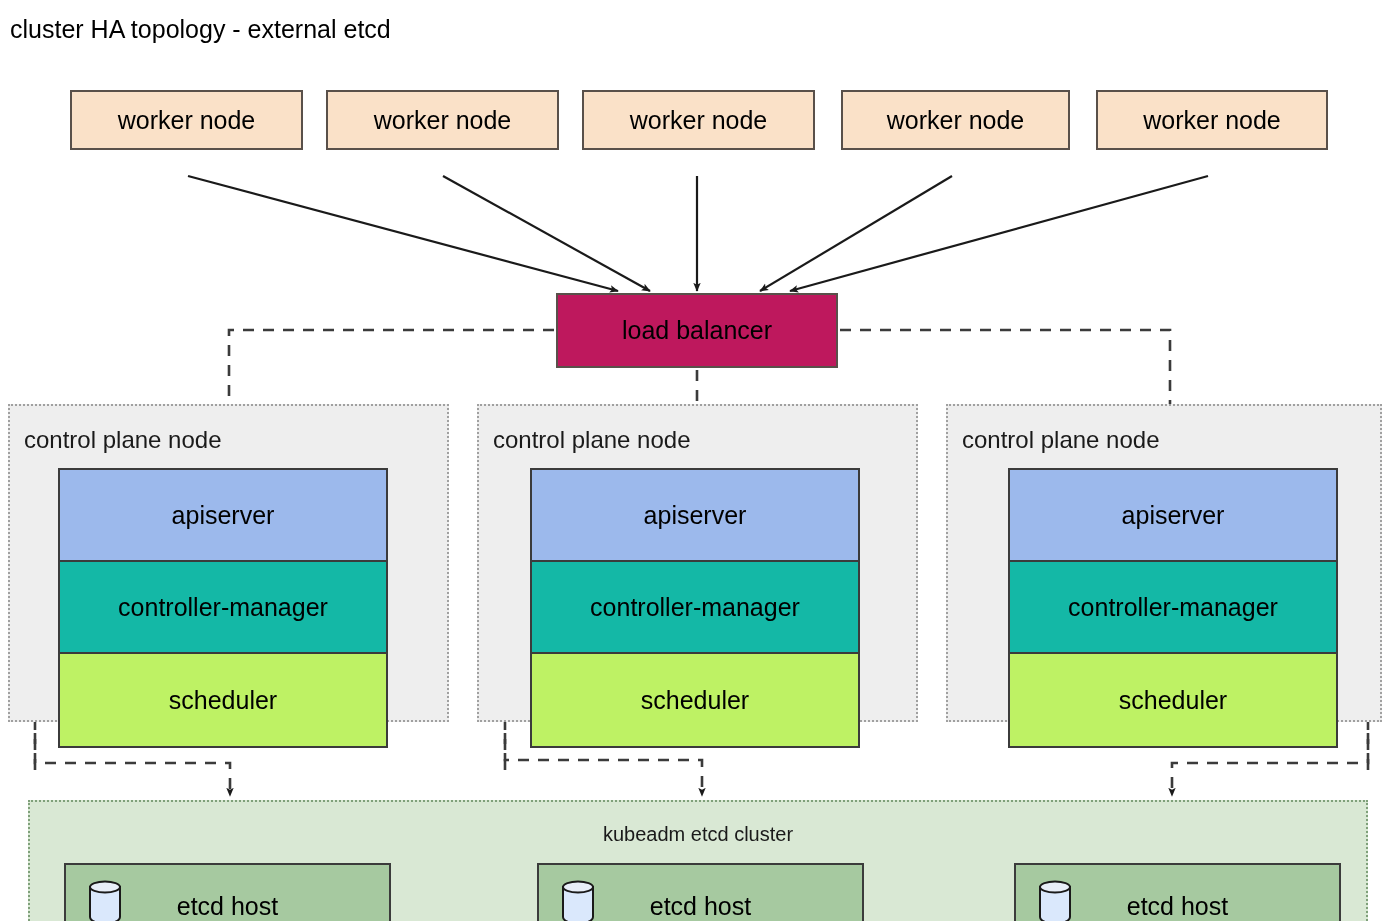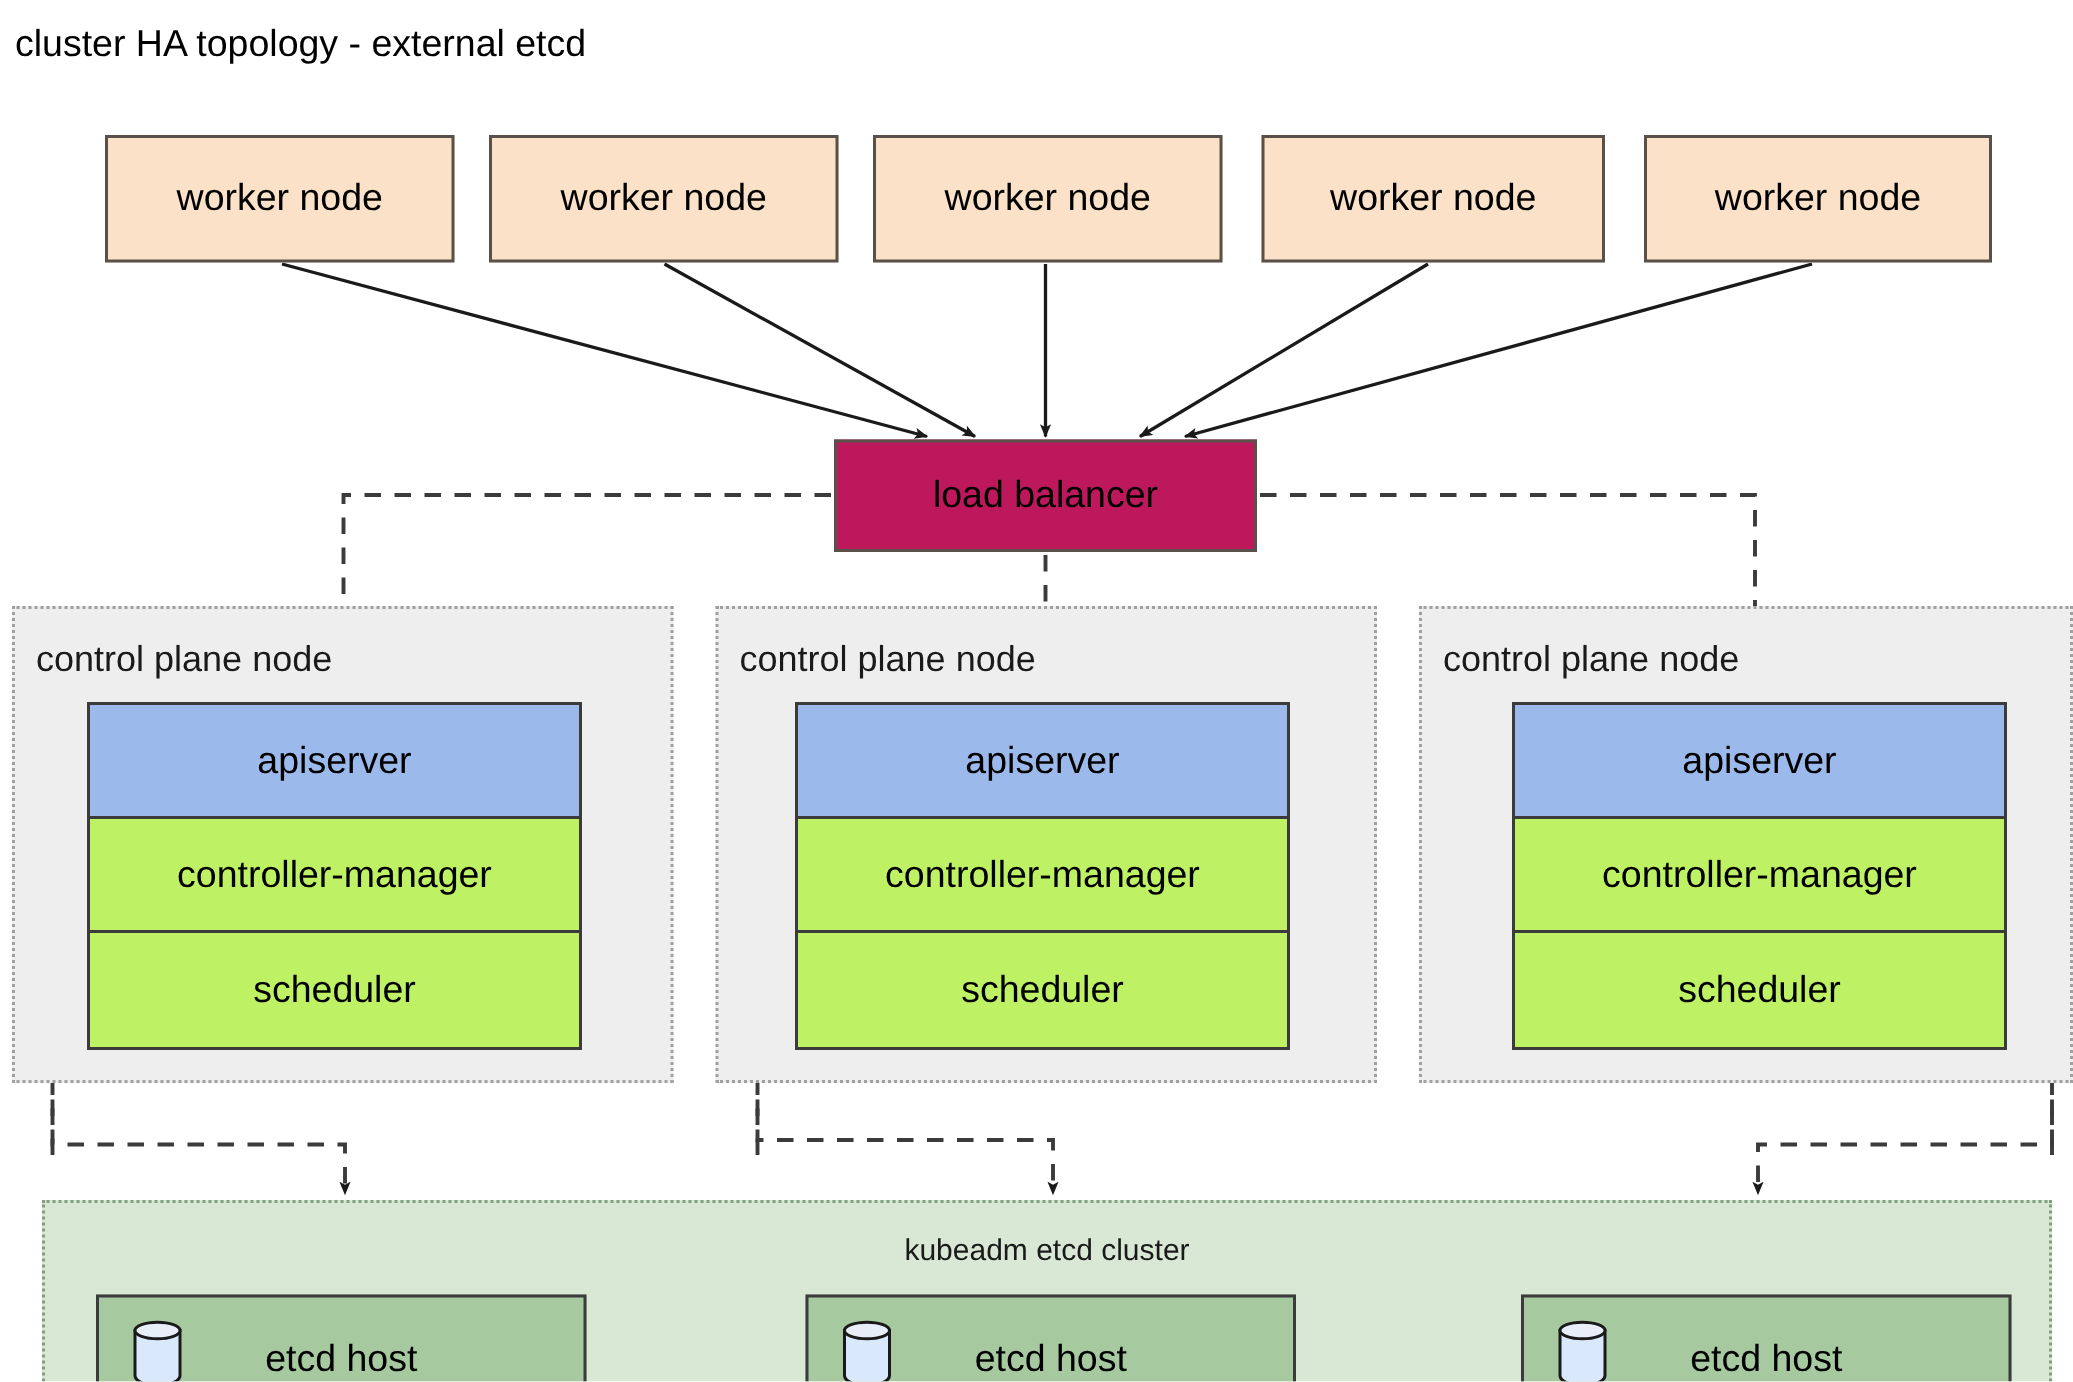--- a/index.html
+++ b/index.html
@@ -39,21 +39,21 @@
     left: 10px;
     top: 14px;
     font-size: 25px;
     line-height: 30px;
     color: #000;
     white-space: nowrap;
   }
   
   .worker {
     top: 90px;
-    height: 85px;
+    height: 60px;
     background: #fae1c8;
     border: 2px solid #59504a;
     font-size: 25px;
     color: #000;
   }
   
   #load-balancer {
     left: 556px;
     top: 293px;
     width: 282px;
@@ -81,34 +81,34 @@
   }
   .cp-stack {
     position: absolute;
     top: 62px;
     width: 330px;
     border: 2px solid #3b3b3b;
     box-sizing: border-box;
     background: #cfe2f7;
   }
   .cp-cell {
-    height: 76px;
+    height: 92px;
     display: flex;
     align-items: center;
     justify-content: center;
     font-size: 25px;
     box-sizing: border-box;
     color: #000;
   }
   .cp-cell.apiserver {
     background: #9cb9ec;
     border-bottom: 2px solid #3b3b3b;
   }
   .cp-cell.controller {
-    background: #bef264;
+    background: #14b8a6;
     border-bottom: 2px solid #3b3b3b;
   }
   .cp-cell.scheduler {
     background: #bef264;
   }
   
   #etcd-cluster {
     position: absolute;
     left: 28px;
     top: 800px;

